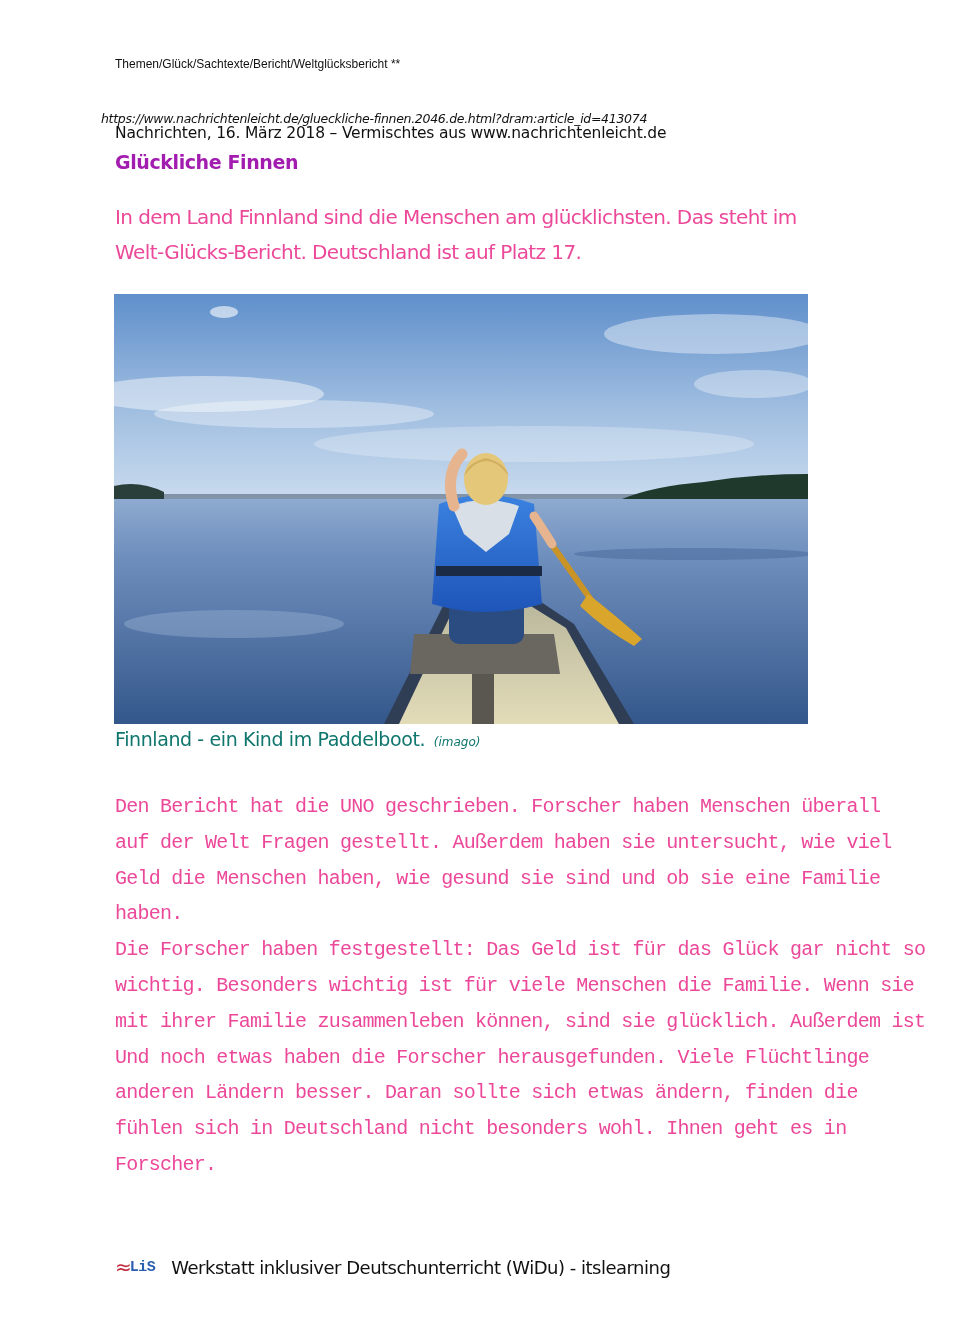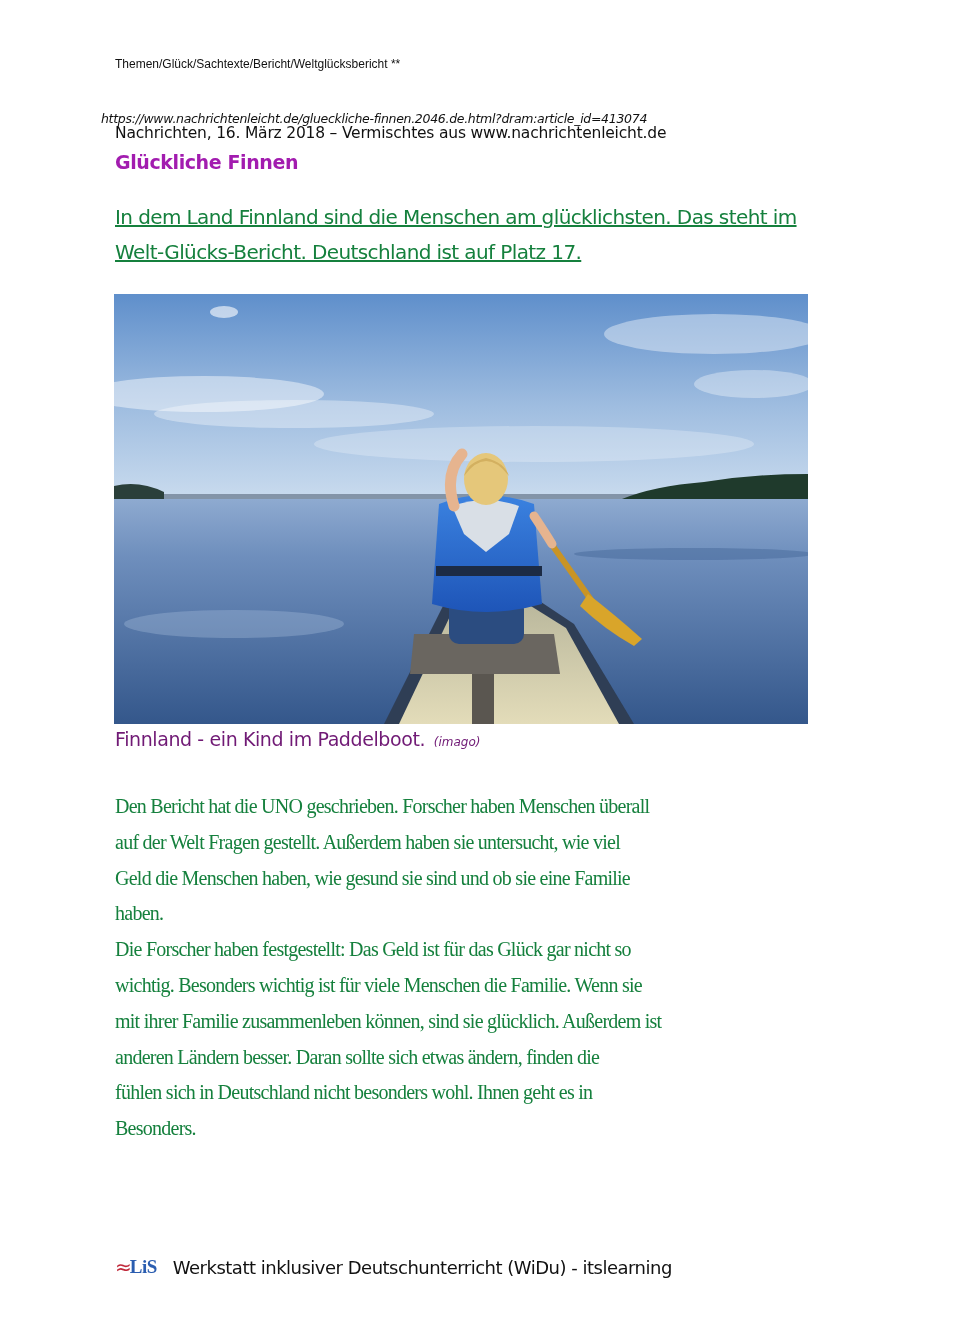--- a/index.html
+++ b/index.html
@@ -16,42 +16,42 @@
     .source-url {
       position: absolute; left: 101px; top: 111px;
       font-family: "DejaVu Sans", sans-serif; font-style: italic; font-size: 12.5px; letter-spacing: -0.3px; color: #111;
     }
     .article-title {
       position: absolute; left: 115px; top: 151px;
       font-family: "DejaVu Sans", sans-serif; font-weight: bold; font-size: 19px; letter-spacing: -0.4px; color: #a21caf;
     }
     .lead {
       position: absolute; left: 115px; top: 200px; width: 780px;
-      font-family: "DejaVu Sans", sans-serif; font-size: 20px; line-height: 35px; letter-spacing: -0.6px; color: #15803d; text-decoration: underline;
+      font-family: "DejaVu Sans", sans-serif; font-size: 20px; line-height: 35px; letter-spacing: -0.6px; color: #ec4899;
     }
     .photo {
       position: absolute; left: 114px; top: 294px; width: 694px; height: 430px; overflow: hidden;
     }
     .photo svg { display: block; }
     .caption {
       position: absolute; left: 115px; top: 728px;
-      font-family: "DejaVu Sans", sans-serif; font-size: 19px; letter-spacing: -0.4px; color: #701a75;
+      font-family: "DejaVu Sans", sans-serif; font-size: 19px; letter-spacing: -0.4px; color: #0f766e;
     }
     .caption .credit { font-style: italic; font-size: 12px; letter-spacing: 0; margin-left: 3px; }
     .body-text {
       position: absolute; left: 115px; top: 789px; width: 790px;
-      font-family: Liberation Serif, serif; font-size: 20px; line-height: 35.8px; letter-spacing: -0.75px; color: #15803d;
+      font-family: Liberation Mono, monospace; font-size: 20px; line-height: 35.8px; letter-spacing: -0.75px; color: #ec4899;
     }
     .body-text p { margin: 0; white-space: nowrap; }
     .footer {
       position: absolute; left: 115px; top: 1254px; display: flex; align-items: center;
     }
     .logo { display: flex; align-items: center; height: 26px; margin-right: 16px; }
     .logo .waves { color: #c0283a; font-size: 20px; font-family: "DejaVu Sans", sans-serif; line-height: 1; letter-spacing: -2px; }
-    .logo .letters { color: #2a5db0; font-family: Liberation Serif, serif; font-size: 19px; font-weight: bold; letter-spacing: -0.5px; position: relative; }
+    .logo .letters { color: #2a5db0; font-family: Liberation Mono, monospace; font-size: 15px; font-weight: bold; letter-spacing: -0.5px; position: relative; }
     .footer-text {
       font-family: "DejaVu Sans", sans-serif; font-size: 18px; letter-spacing: -0.5px; color: #111;
     }
   </style>
 </head>
 <body>
 
 <div class="page">
 
   <div class="topic-path">Themen/Glück/Sachtexte/Bericht/Weltglücksbericht **</div>
@@ -131,23 +131,24 @@
   </div>
 
   <div class="body-text">
     <p>Den Bericht hat die UNO geschrieben. Forscher haben Menschen überall</p>
     <p>auf der Welt Fragen gestellt. Außerdem haben sie untersucht, wie viel</p>
     <p>Geld die Menschen haben, wie gesund sie sind und ob sie eine Familie</p>
     <p>haben.</p>
     <p>Die Forscher haben festgestellt: Das Geld ist für das Glück gar nicht so</p>
     <p>wichtig. Besonders wichtig ist für viele Menschen die Familie. Wenn sie</p>
     <p>mit ihrer Familie zusammenleben können, sind sie glücklich. Außerdem ist</p>
+    <p>Und noch etwas haben die Forscher herausgefunden. Viele Flüchtlinge</p>
     <p>anderen Ländern besser. Daran sollte sich etwas ändern, finden die</p>
     <p>fühlen sich in Deutschland nicht besonders wohl. Ihnen geht es in</p>
-    <p>Besonders.</p>
+    <p>Forscher.</p>
   </div>
 
   <div class="footer">
     <div class="logo">
       <span class="waves">≈</span>
       <span class="letters">
         <span>LiS</span>
       </span>
     </div>
     <span class="footer-text">Werkstatt inklusiver Deutschunterricht (WiDu) - itslearning</span>

